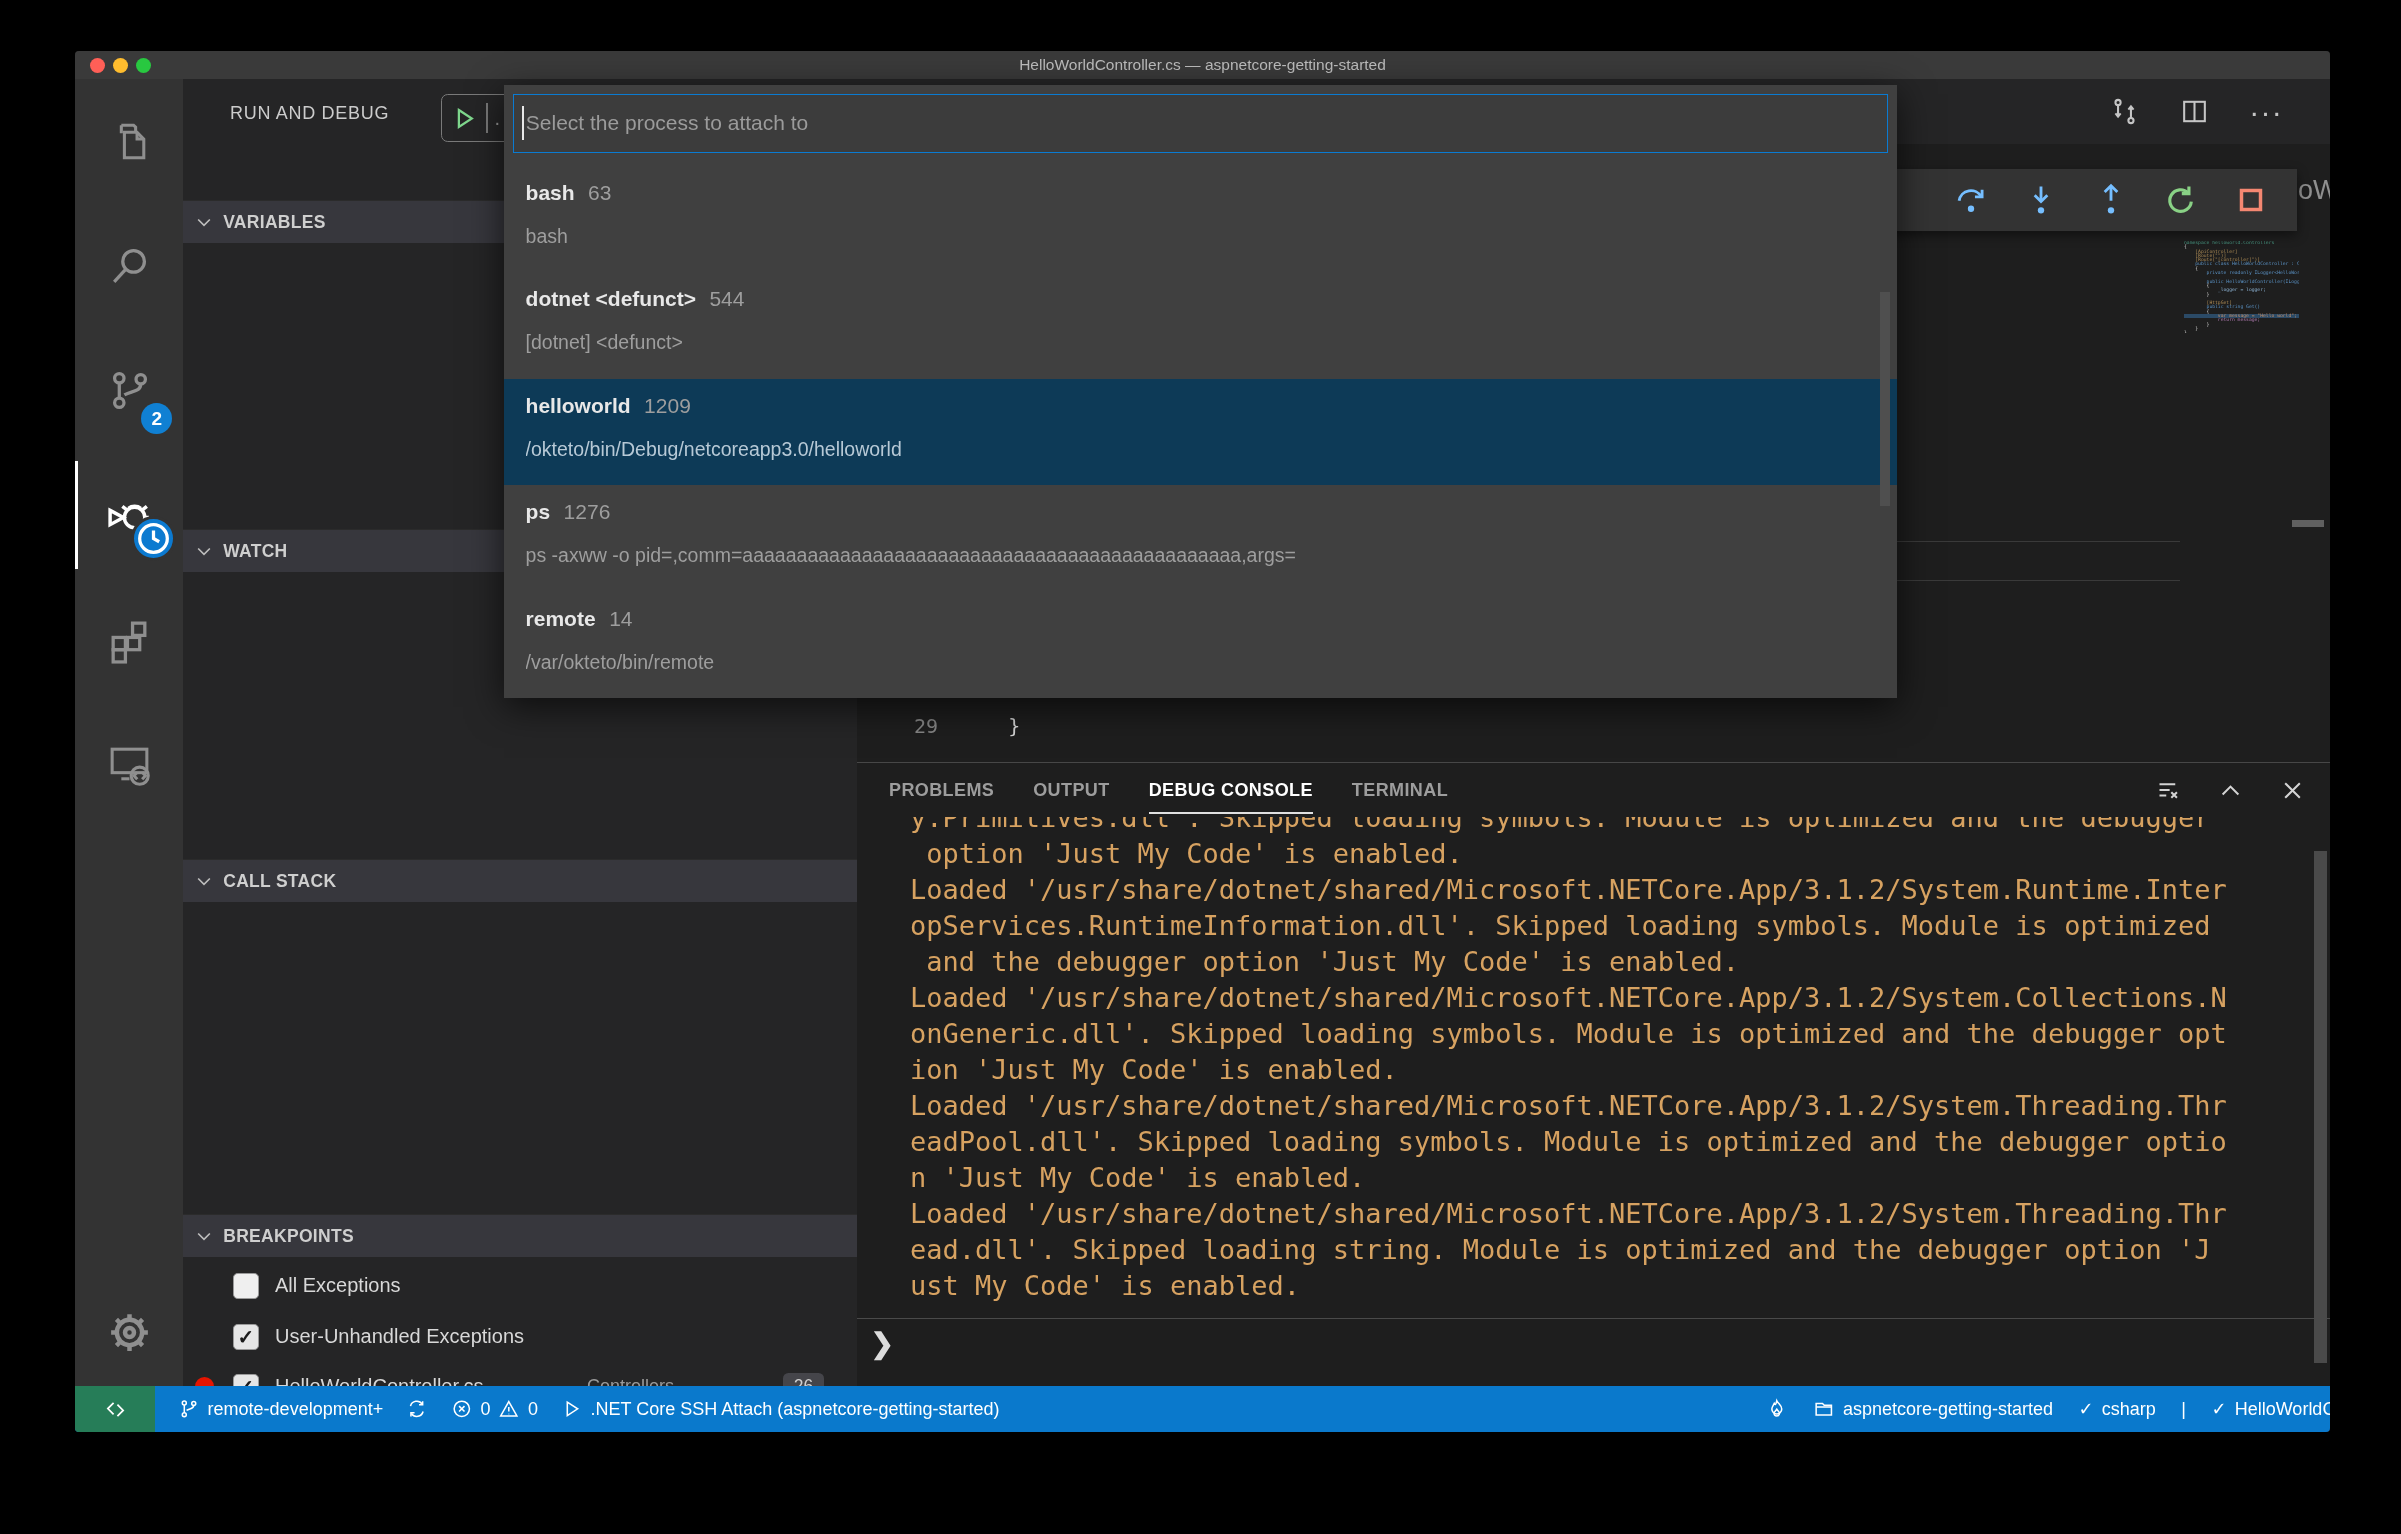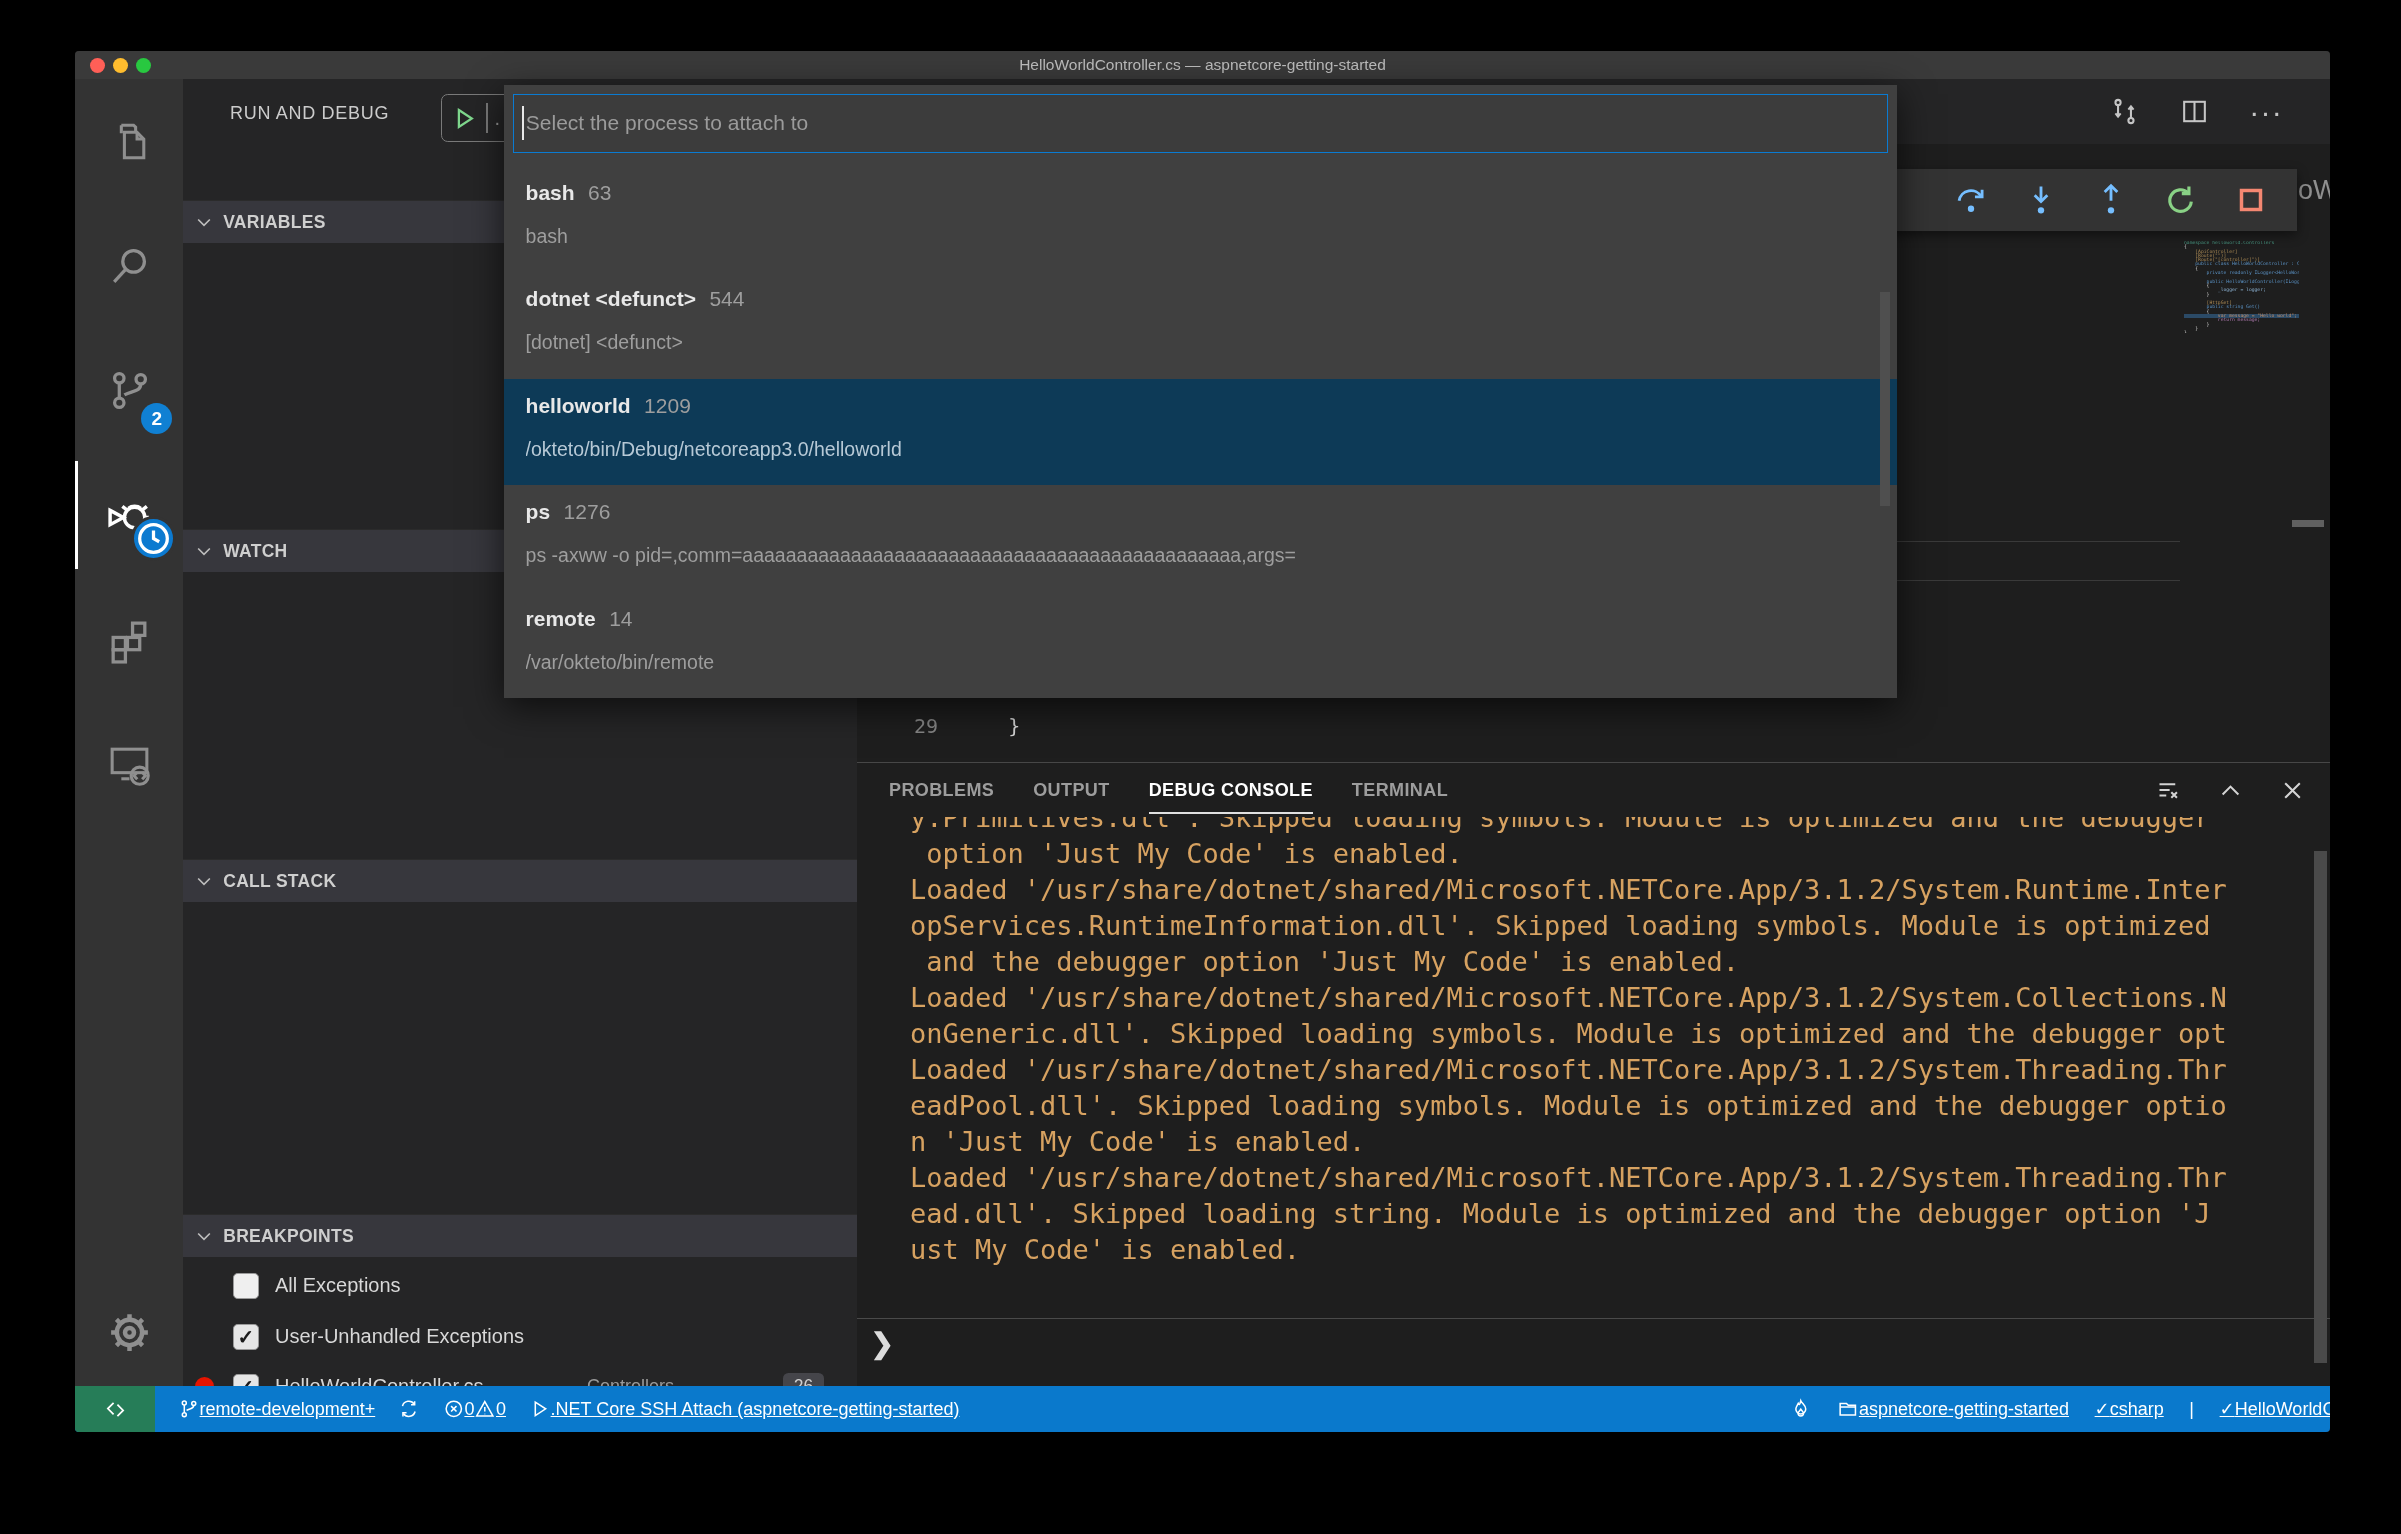--- a/index.html
+++ b/index.html
@@ -74,21 +74,21 @@
   .console-inner{margin-top:-17.5px;}
   .console-inner div{height:36px;line-height:36px;font-family:"DejaVu Sans Mono",monospace;font-size:27px;
     color:#d7a261;white-space:pre;}
   .panel-scroll{position:absolute;right:2.7px;top:88px;width:13.5px;height:512px;background:#4a4a4a;}
   .panel-input{position:absolute;left:0;right:0;top:555px;bottom:0;border-top:0.7px solid #4a4a4a;}
   .prompt{position:absolute;left:13.5px;top:8px;font-size:28px;font-weight:700;color:#dcdcdc;}
   
   .statusbar{position:absolute;left:0;right:0;bottom:0;height:46px;background:#0a79cc;display:flex;align-items:center;
     color:#ffffff;font-size:18px;overflow:hidden;white-space:nowrap;}
   .remote-seg{width:80px;height:46px;background:#267d58;display:flex;align-items:center;justify-content:center;flex:none;}
-  .sb-item{display:flex;align-items:center;margin-left:23px;flex:none;text-decoration:underline;}
+  .sb-item{display:flex;align-items:center;gap:8px;margin-left:23px;flex:none;}
   .sb-item svg{width:21.6px;height:21.6px;}
   .sb-spacer{flex:1;}
   .sb-right{display:flex;align-items:center;flex:none;margin-right:-5.4px;}
   .sb-right .sb-item{margin-left:25.6px;}
   
   .quickpick{position:absolute;left:429px;top:34px;width:1393px;height:613px;background:#404040;z-index:40;
     box-shadow:0 9.4px 34px rgba(0,0,0,.65);}
   .qp-inputwrap{position:absolute;left:9.4px;right:9.4px;top:9.4px;height:57px;background:#3c3c3c;border:1.3px solid #0a7bd2;}
   .qp-input{position:absolute;left:9.4px;top:0;width:95%;height:54px;background:transparent;border:none;outline:none;
     color:#cccccc;font-size:21px;font-family:"Liberation Sans",sans-serif;}
@@ -356,20 +356,21 @@
       </div>
       <div class="console">
         <div class="console-inner">
             <div>y.Primitives.dll'. Skipped loading symbols. Module is optimized and the debugger</div>
             <div> option 'Just My Code' is enabled.</div>
             <div>Loaded '/usr/share/dotnet/shared/Microsoft.NETCore.App/3.1.2/System.Runtime.Inter</div>
             <div>opServices.RuntimeInformation.dll'. Skipped loading symbols. Module is optimized</div>
             <div> and the debugger option 'Just My Code' is enabled.</div>
             <div>Loaded '/usr/share/dotnet/shared/Microsoft.NETCore.App/3.1.2/System.Collections.N</div>
             <div>onGeneric.dll'. Skipped loading symbols. Module is optimized and the debugger opt</div>
+            <div>ion 'Just My Code' is enabled.</div>
             <div>Loaded '/usr/share/dotnet/shared/Microsoft.NETCore.App/3.1.2/System.Threading.Thr</div>
             <div>eadPool.dll'. Skipped loading symbols. Module is optimized and the debugger optio</div>
             <div>n 'Just My Code' is enabled.</div>
             <div>Loaded '/usr/share/dotnet/shared/Microsoft.NETCore.App/3.1.2/System.Threading.Thr</div>
             <div>ead.dll'. Skipped loading string. Module is optimized and the debugger option 'J</div>
             <div>ust My Code' is enabled.</div>
           </div>
       </div>
       <div class="panel-scroll"></div>
       <div class="panel-input">

